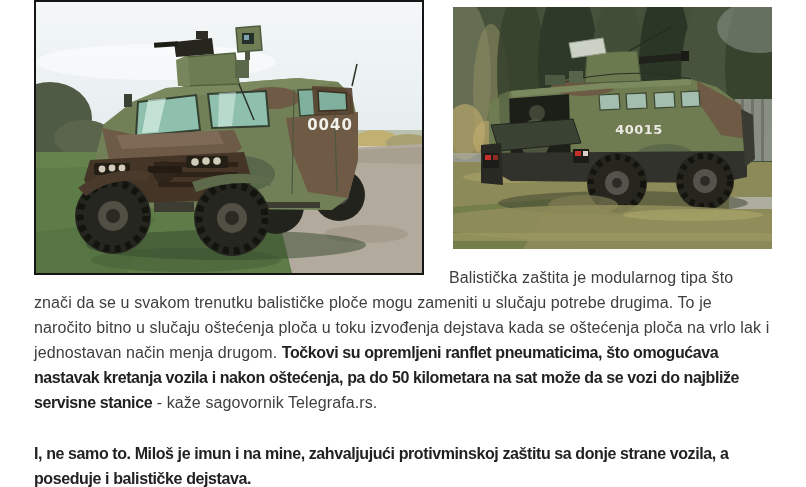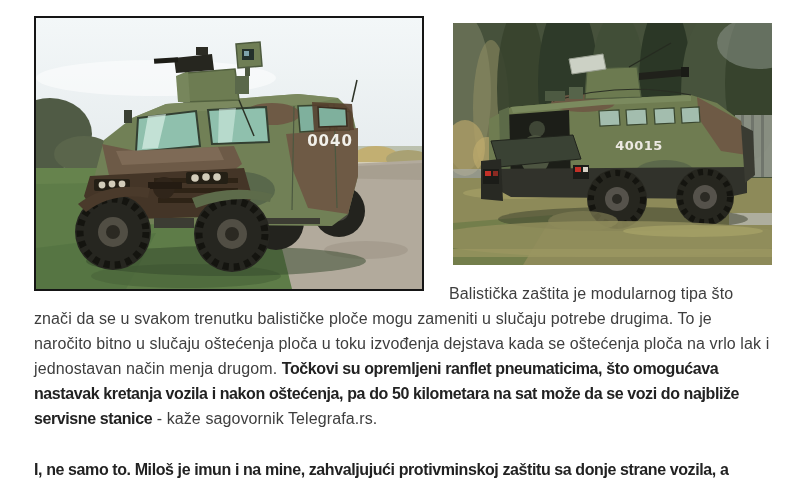--- a/index.html
+++ b/index.html
@@ -4,27 +4,27 @@
 <style>
   html,body{margin:0;padding:0;background:#fff;}
   body{width:806px;height:487px;overflow:hidden;font-family:"Liberation Sans",sans-serif;}
   .page{position:relative;width:806px;height:487px;background:#fff;}
   .content{padding:0 34px;}
   figure{margin:0;padding:0;}
   .photo-left{
     float:left;
     width:386px;height:271px;
     border:2px solid #151515;
-    margin:16px 25px 10px 0;
+    margin:0 25px 10px 0;
     overflow:hidden;background:#e8eef0;
   }
   .photo-right{
     float:right;
     width:319px;height:242px;
-    margin:23px 0 16px 0;
+    margin:7px 0 16px 0;
     overflow:hidden;background:#44503a;
   }
   .photo-right svg{filter:blur(0.5px);}
   p{margin:0;font-size:16px;line-height:25px;color:#3e3e3e;letter-spacing:0.1px;}
   .p2{margin-top:26px;}
   strong.b{font-weight:700;color:#222222;letter-spacing:-0.4px;}
   svg{display:block;}
   .svg-num{font-family:"DejaVu Sans",sans-serif;font-weight:bold;}
 </style>
 </head>

